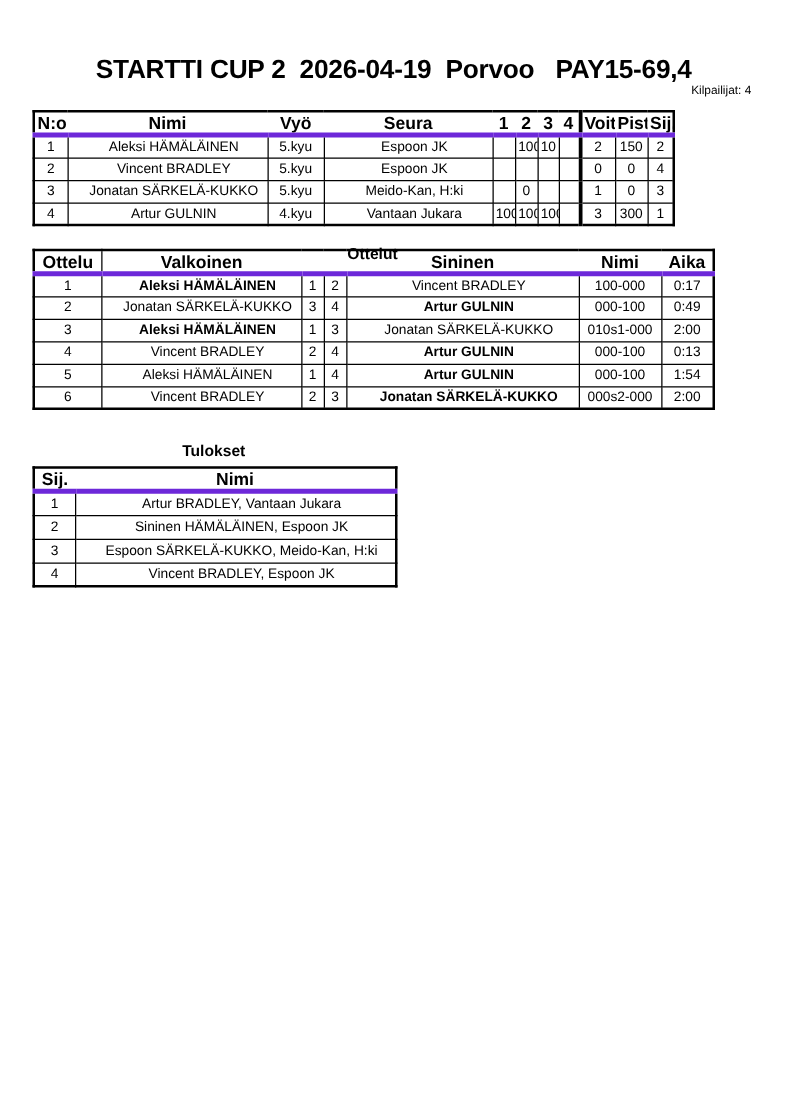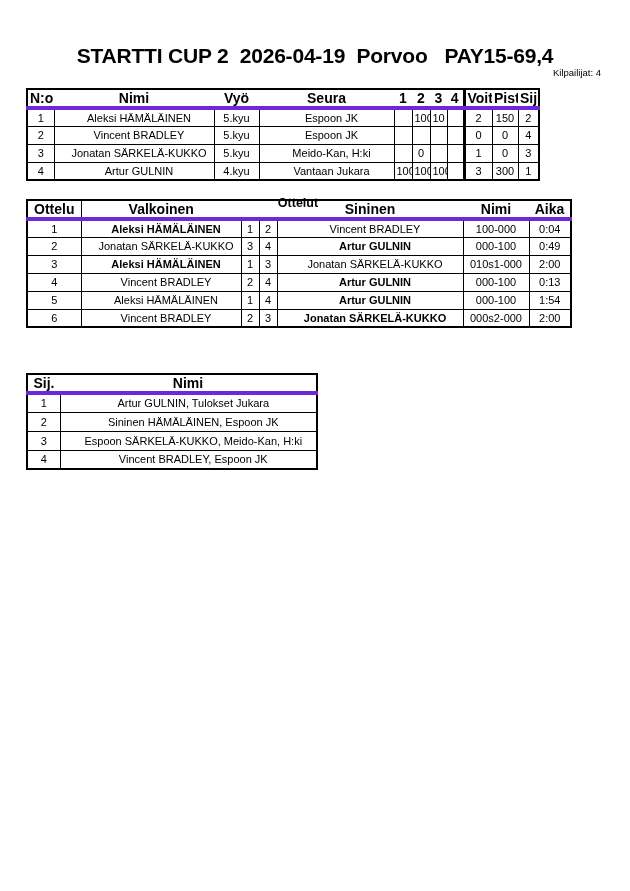--- a/index.html
+++ b/index.html
@@ -192,21 +192,21 @@
       </tr>
     </thead>
     <tbody id="matches-body">
         <tr>
           <td>1</td>
           <td class="al b">Aleksi HÄMÄLÄINEN</td>
           <td>1</td>
           <td>2</td>
           <td class="al">Vincent BRADLEY</td>
           <td>100-000</td>
-          <td>0:04</td>
+          <td>0:17</td>
         </tr>
         <tr>
           <td>2</td>
           <td class="al">Jonatan SÄRKELÄ-KUKKO</td>
           <td>3</td>
           <td>4</td>
           <td class="al b">Artur GULNIN</td>
           <td>000-100</td>
           <td>0:49</td>
         </tr>
@@ -242,36 +242,37 @@
           <td class="al">Vincent BRADLEY</td>
           <td>2</td>
           <td>3</td>
           <td class="al b">Jonatan SÄRKELÄ-KUKKO</td>
           <td>000s2-000</td>
           <td>2:00</td>
         </tr>
       </tbody>
   </table>
 
+  <div class="section-label" id="lbl-tulokset">Tulokset</div>
 
   <table id="table-results">
     <colgroup>
       <col style="width:33px">
         <col style="width:257px">
     </colgroup>
     <thead>
       <tr>
         <th>Sij.</th>
         <th>Nimi</th>
       </tr>
     </thead>
     <tbody id="results-body">
         <tr>
           <td>1</td>
-          <td class="al">Artur GULNIN, Tulokset Jukara</td>
+          <td class="al">Artur BRADLEY, Vantaan Jukara</td>
         </tr>
         <tr>
           <td>2</td>
           <td class="al">Sininen HÄMÄLÄINEN, Espoon JK</td>
         </tr>
         <tr>
           <td>3</td>
           <td class="al">Espoon SÄRKELÄ-KUKKO, Meido-Kan, H:ki</td>
         </tr>
         <tr>

